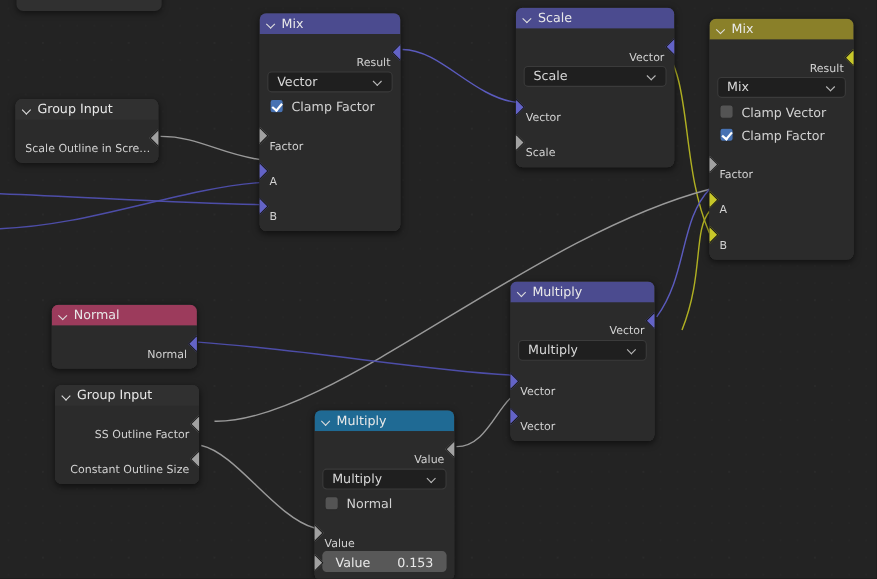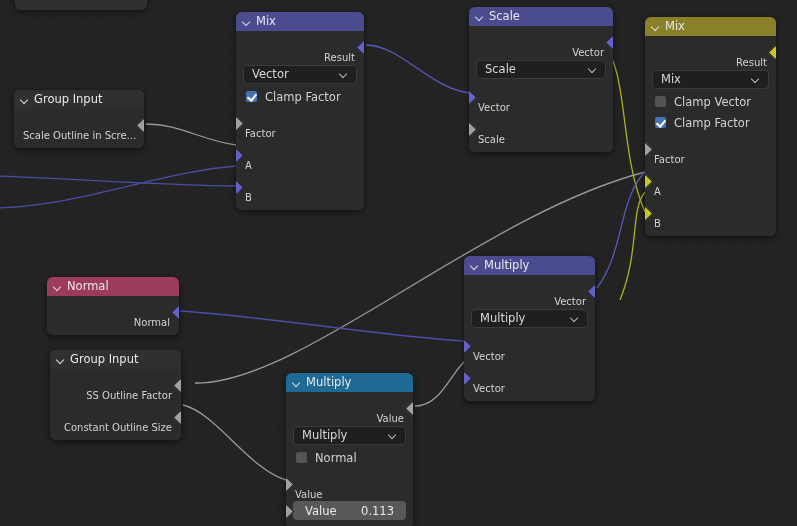--- a/index.html
+++ b/index.html
@@ -210,20 +210,20 @@
             </div>
             <div class="chk-row">
               <span class="box off"></span>
               <span>Normal</span>
             </div>
             <div class="row in"><div class="sock left" style="background: rgb(161, 161, 161);"></div><span>Value</span></div>
             <div style="position: relative;">
               <div class="sock left" style="background: rgb(161, 161, 161);"></div>
               <div class="valfield">
                 <span>Value</span>
-                <span>0.113</span>
+                <span>0.153</span>
               </div>
             </div>
           </div>
         </div>
       </div>
     </div>
 </div>
 
 </body></html>

